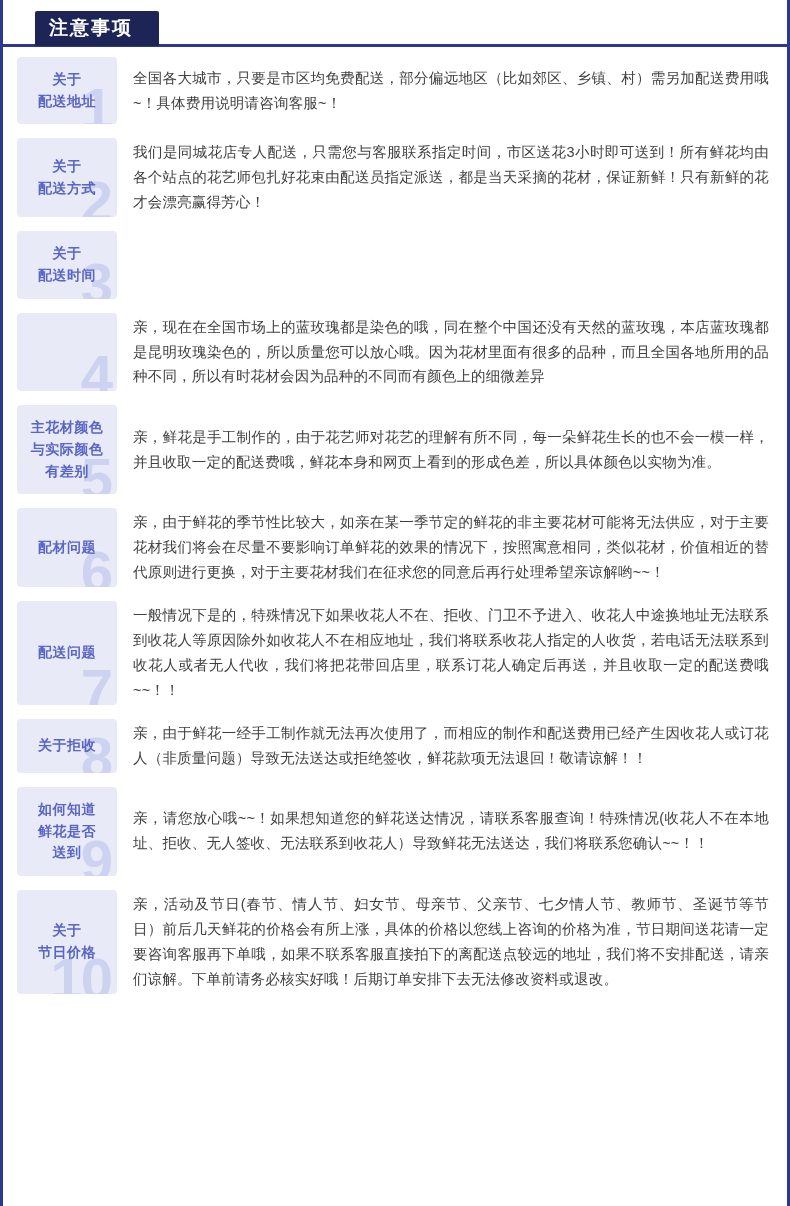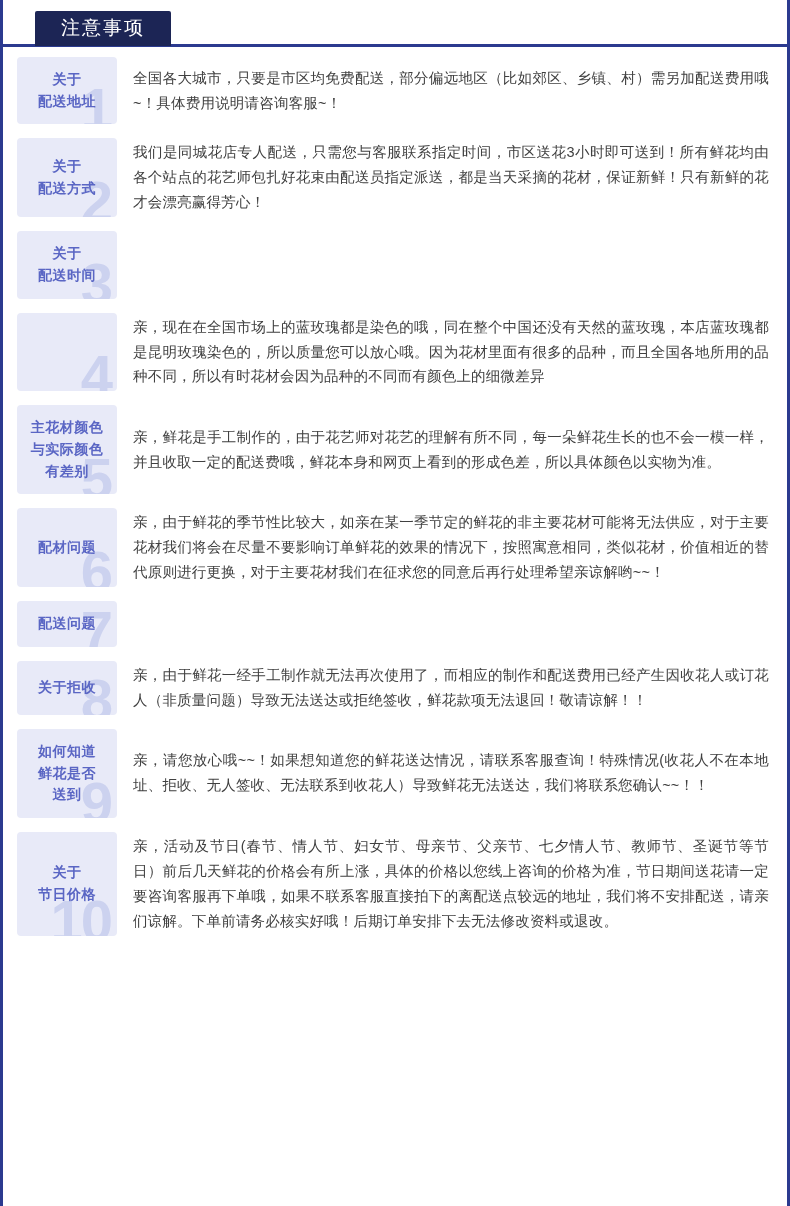--- a/index.html
+++ b/index.html
@@ -29,23 +29,23 @@
     height: 44px;
     border-bottom: 3px solid #2b3a8f;
     display: flex;
     align-items: center;
   }
   .header-tab {
     margin-left: 32px;
     background: #1c2555;
     color: #ffffff;
     font-size: 19px;
-    font-weight: normal;
+    font-weight: bold;
     letter-spacing: 2px;
-    padding: 7px 26px 9px 26px;
+    padding: 7px 26px 9px 14px;
     line-height: 1;
     border-radius: 2px 2px 0 0;
     position: relative;
     top: 6px;
   }
   
   .faq-list {
     padding: 10px 14px 0 14px;
   }
   .faq-row {
@@ -173,20 +173,23 @@
       <div class="faq-body">
         <p>亲，由于鲜花的季节性比较大，如亲在某一季节定的鲜花的非主要花材可能将无法供应，对于主要花材我们将会在尽量不要影响订单鲜花的效果的情况下，按照寓意相同，类似花材，价值相近的替代原则进行更换，对于主要花材我们在征求您的同意后再行处理希望亲谅解哟~~！</p>
       </div>
     </div>
 
     <div class="faq-row">
       <div class="faq-badge">
         <span class="bignum">7</span>
         <span class="btitle" style="white-space:pre-line">配送问题</span>
       </div>
+      <div class="faq-body">
+        <p>一般情况下是的，特殊情况下如果收花人不在、拒收、门卫不予进入、收花人中途换地址无法联系到收花人等原因除外如收花人不在相应地址，我们将联系收花人指定的人收货，若电话无法联系到收花人或者无人代收，我们将把花带回店里，联系订花人确定后再送，并且收取一定的配送费哦~~！！</p>
+      </div>
     </div>
 
     <div class="faq-row">
       <div class="faq-badge">
         <span class="bignum">8</span>
         <span class="btitle" style="white-space:pre-line">关于拒收</span>
       </div>
       <div class="faq-body">
         <p>亲，由于鲜花一经手工制作就无法再次使用了，而相应的制作和配送费用已经产生因收花人或订花人（非质量问题）导致无法送达或拒绝签收，鲜花款项无法退回！敬请谅解！！</p>
       </div>

